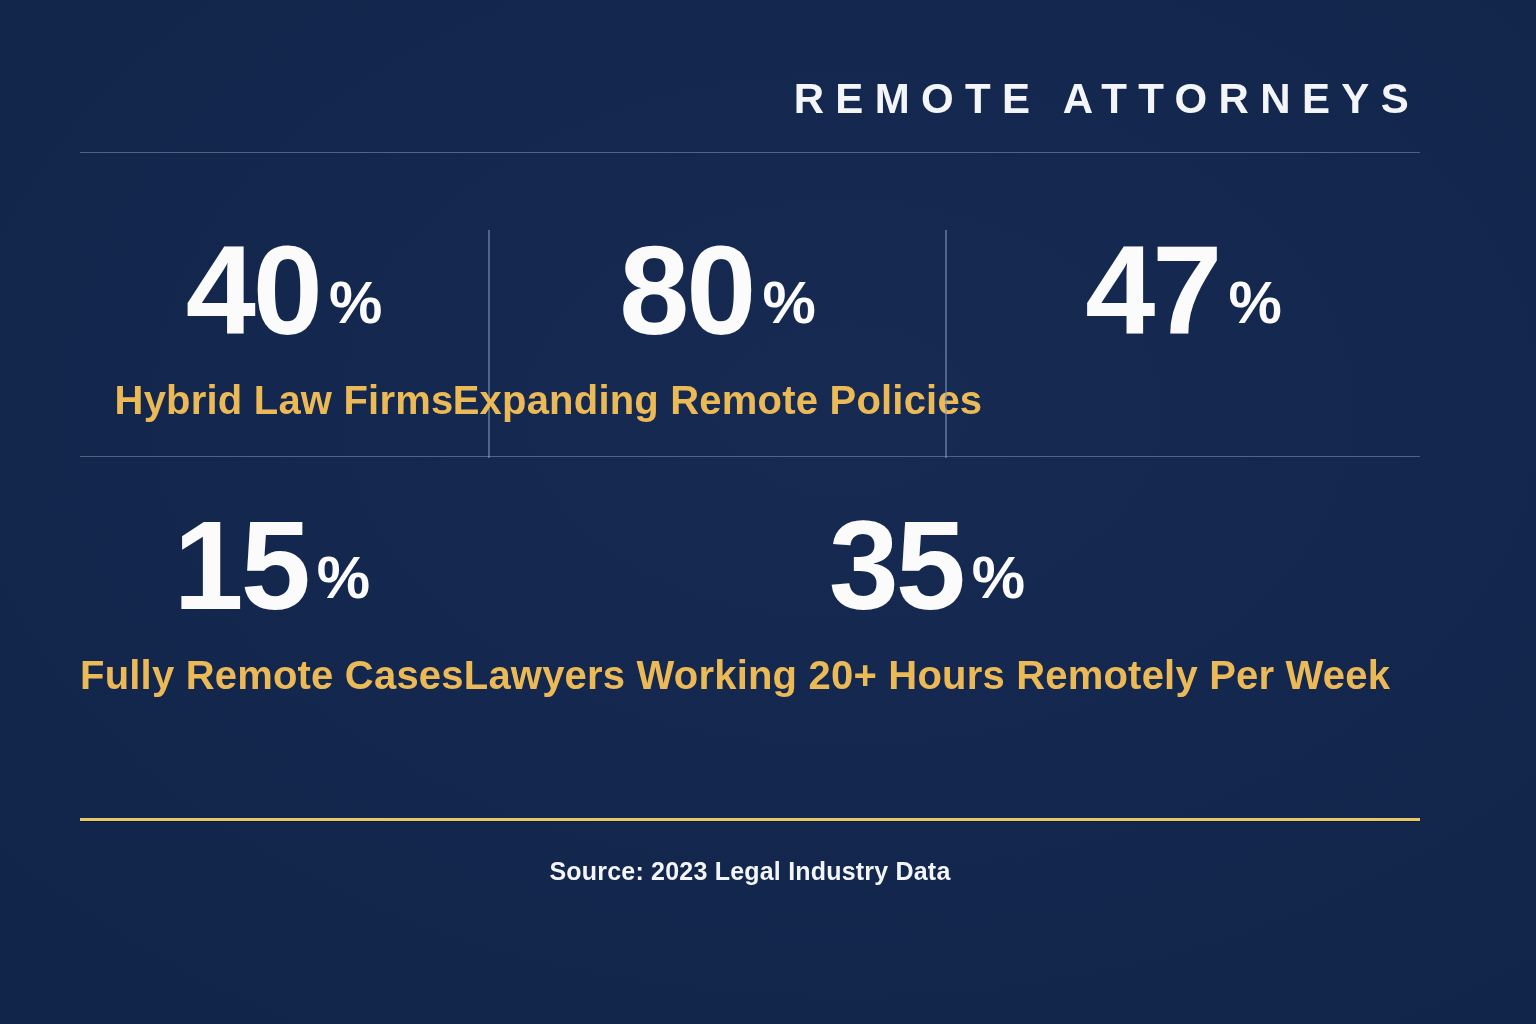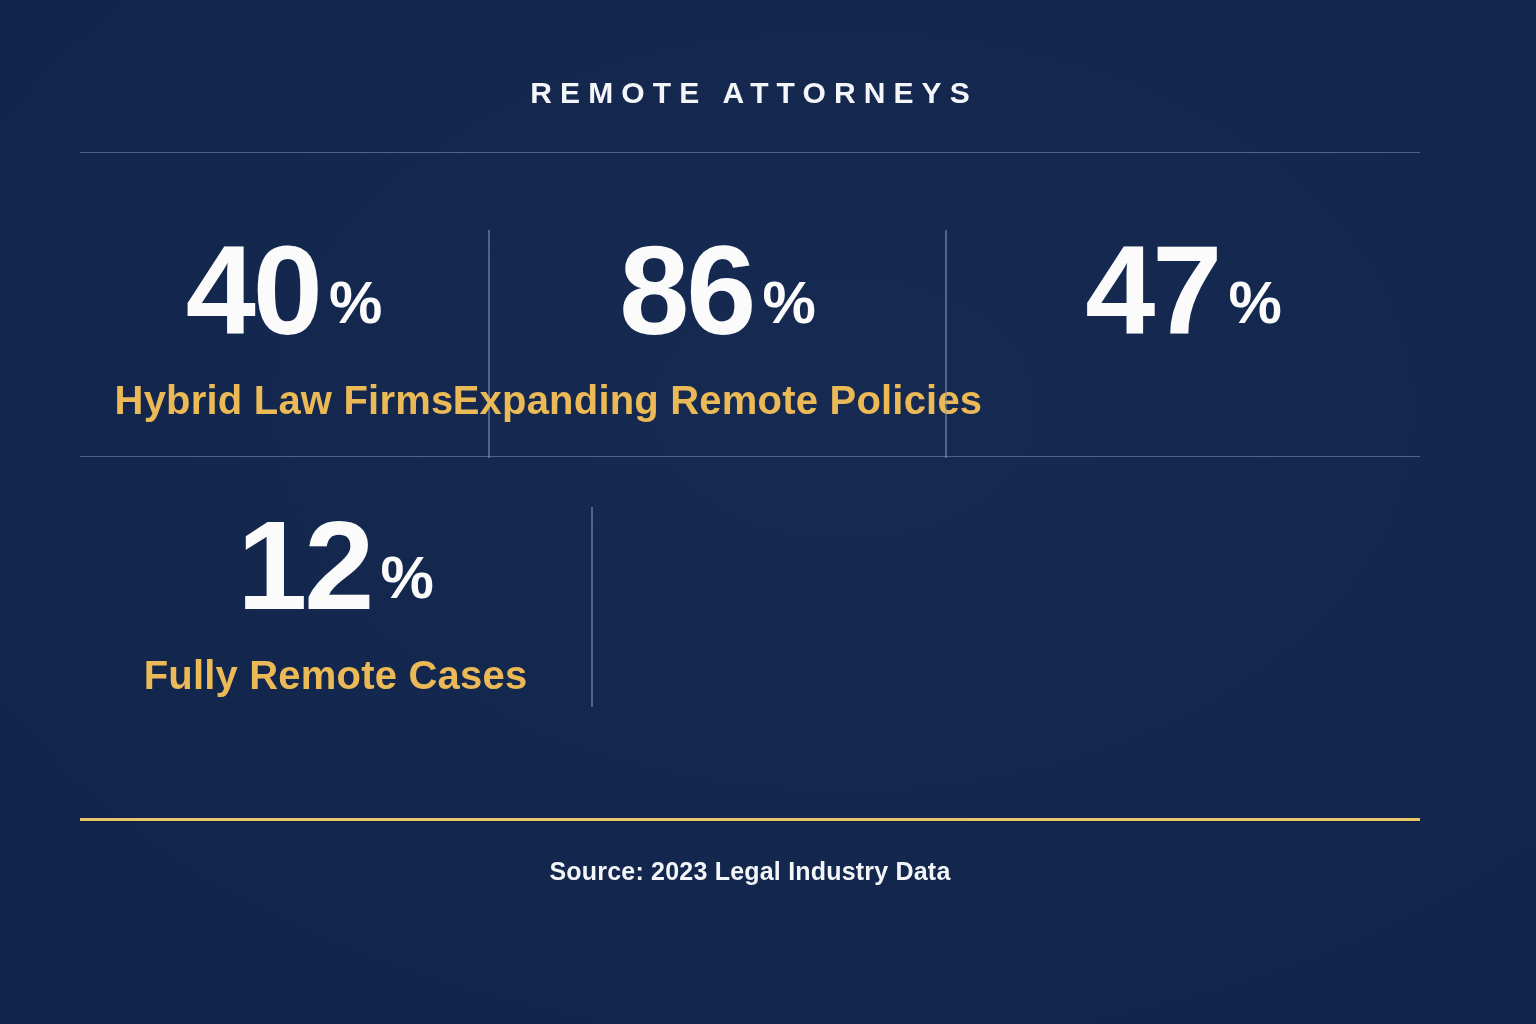--- a/index.html
+++ b/index.html
@@ -13,23 +13,23 @@
     position: relative;
     width: 1536px;
     height: 1024px;
     background:
       radial-gradient(1200px 800px at 55% 40%, rgba(255,255,255,0.02), rgba(0,0,0,0.05)),
       var(--background, #12264E);
   }
   .title {
     position: absolute;
     top: 76px; left: 80px; width: 1340px;
-    text-align: center;
+    text-align: right;
     color: var(--title-text, #F3F5F9);
-    font-size: 30px;
+    font-size: 42px;
     font-weight: 700;
     letter-spacing: 0.27em;
     text-indent: 0.27em;
     line-height: 1.1;
   }
   .hr {
     position: absolute;
     left: 80px; width: 1340px; height: 1px;
     background: var(--divider, rgba(150,172,205,0.45));
   }
@@ -108,35 +108,39 @@
   <h1 class="title">REMOTE ATTORNEYS</h1>
   <div class="hr top"></div>
 
   <section class="row row1">
     <div class="stat c1">
       <div class="value"><span>40</span><span class="pct">%</span></div>
       <div class="label">Hybrid Law Firms</div>
     </div>
     <div class="vdiv"></div>
     <div class="stat c2">
-      <div class="value"><span>86</span><span class="pct">%</span></div>
+      <div class="value"><span>80</span><span class="pct">%</span></div>
       <div class="label">Expanding Remote Policies</div>
     </div>
     <div class="vdiv"></div>
     <div class="stat c3">
       <div class="value"><span>47</span><span class="pct">%</span></div>
     </div>
   </section>
 
   <div class="hr mid"></div>
 
   <section class="row row2">
     <div class="stat c1">
-      <div class="value"><span>12</span><span class="pct">%</span></div>
+      <div class="value"><span>15</span><span class="pct">%</span></div>
       <div class="label">Fully Remote Cases</div>
     </div>
     <div class="vdiv"></div>
+    <div class="stat c2">
+      <div class="value"><span>35</span><span class="pct">%</span></div>
+      <div class="label">Lawyers Working 20+ Hours Remotely Per Week</div>
+    </div>
   </section>
 
   <div class="hr gold"></div>
   <div class="source">Source: 2023 Legal Industry Data</div>
 
 </div>
 
 </body></html>

